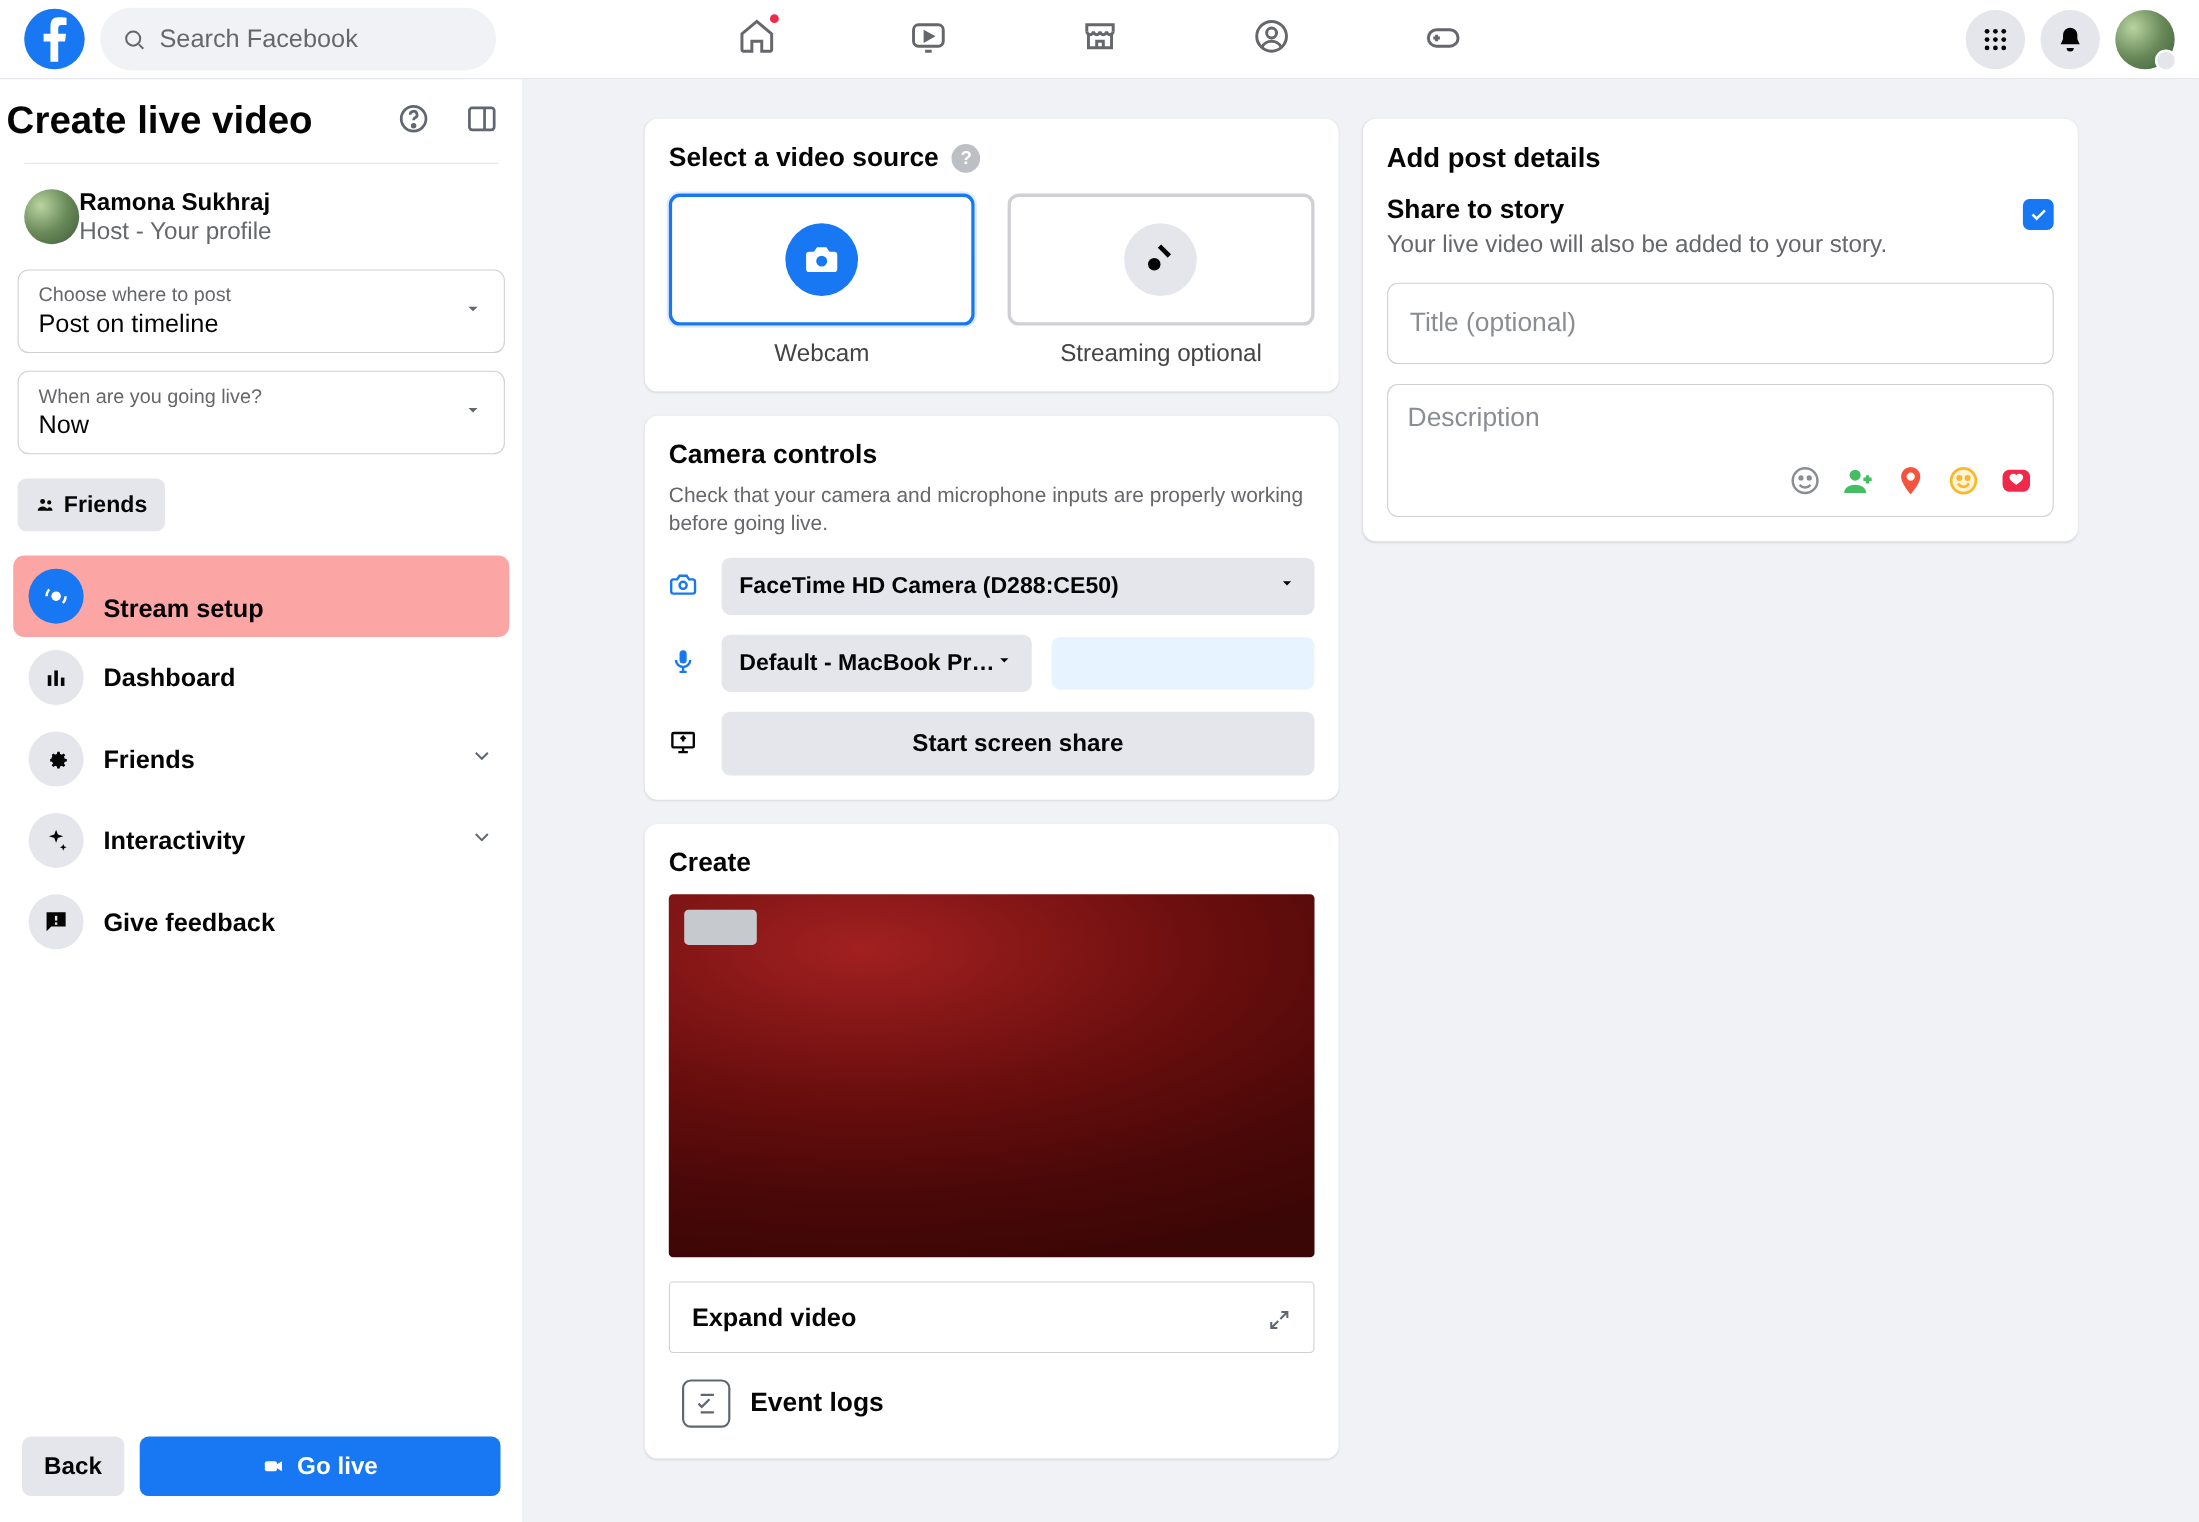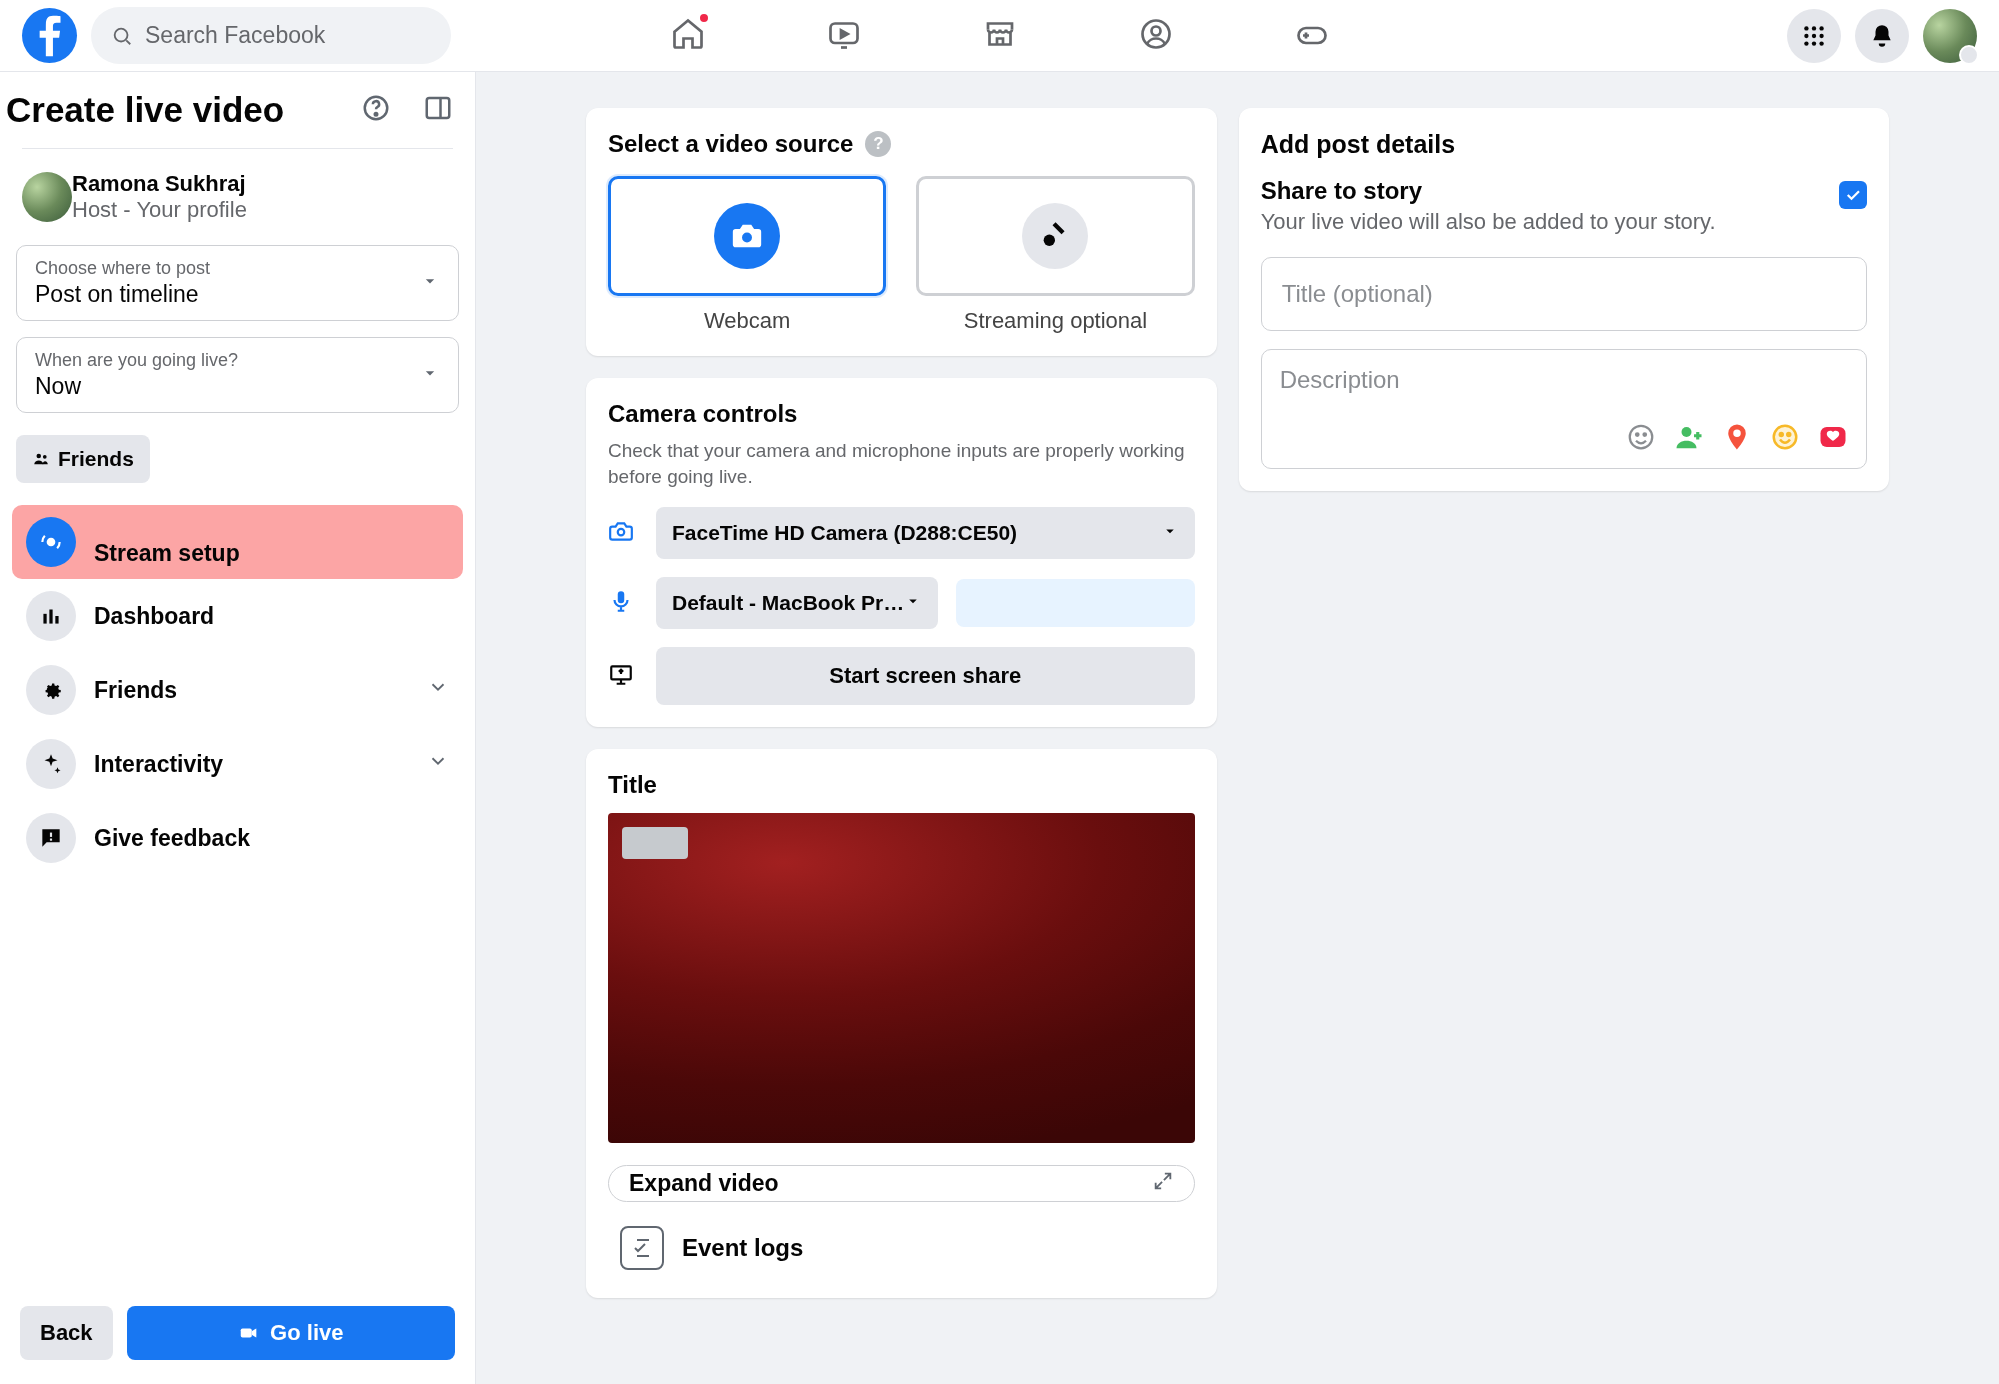--- a/index.html
+++ b/index.html
@@ -128,22 +128,22 @@
 }
 
 .video-card .vid-title { font-size:24px; font-weight:700; margin-bottom:14px;}
 .video-preview {
   width:100%; aspect-ratio: 16/9; background: radial-gradient(ellipse 120% 90% at 30% 15%, #a22020 0%, #6a0e0e 45%, #4b0808 75%, #3b0606 100%);
   border-radius:4px; position:relative;
 }
 .video-preview .tag { position:absolute; top:14px; left:14px; width:66px; height:32px; background:#c6cace; border-radius:4px; }
 
 .expand-row {
-  border:1px solid #ced0d4; border-radius:20px; margin-top:22px; padding:4px 20px;
-  display:flex; align-items:flex-start; font-size:23px; font-weight:700;
+  border:1px solid #ced0d4; border-radius:4px; margin-top:22px; padding:18px 20px;
+  display:flex; align-items:flex-end; font-size:23px; font-weight:700;
 }
 .expand-row svg { width:22px; height:22px; margin-left:auto; color:#606770; }
 
 .events-row { display:flex; align-items:center; gap:18px; margin-top:24px; font-size:24px; font-weight:700; padding: 0 8px 6px 12px;}
 .events-ic { width:44px; height:44px; border:2px solid #606770; border-radius:8px; display:flex; align-items:center; justify-content:center; }
 .events-ic svg { width:24px; height:24px; color:#606770; }
 
 
 .post-card h2 { font-size:25px; font-weight:700; }
 .story-row { display:flex; align-items:flex-start; margin-top:18px; }
@@ -441,21 +441,21 @@
                 <path d="M12 8v4M10 10l2-2 2 2"></path>
               </svg>
           </div>
           <div class="share-btn">
             <span>Start screen share</span>
           </div>
         </div>
       </div>
 
       <div class="card video-card">
-        <div class="vid-title">Title</div>
+        <div class="vid-title">Create</div>
         <div class="video-preview">
           <div class="tag"></div>
         </div>
         <div class="expand-row">
           <span>Expand video</span>
           <svg viewBox="0 0 24 24" fill="none" stroke="currentColor" stroke-width="2">
               <path d="M14 4h6v6M10 20H4v-6M20 4l-7 7M4 20l7-7"></path>
             </svg>
         </div>
         <div class="events-row">

